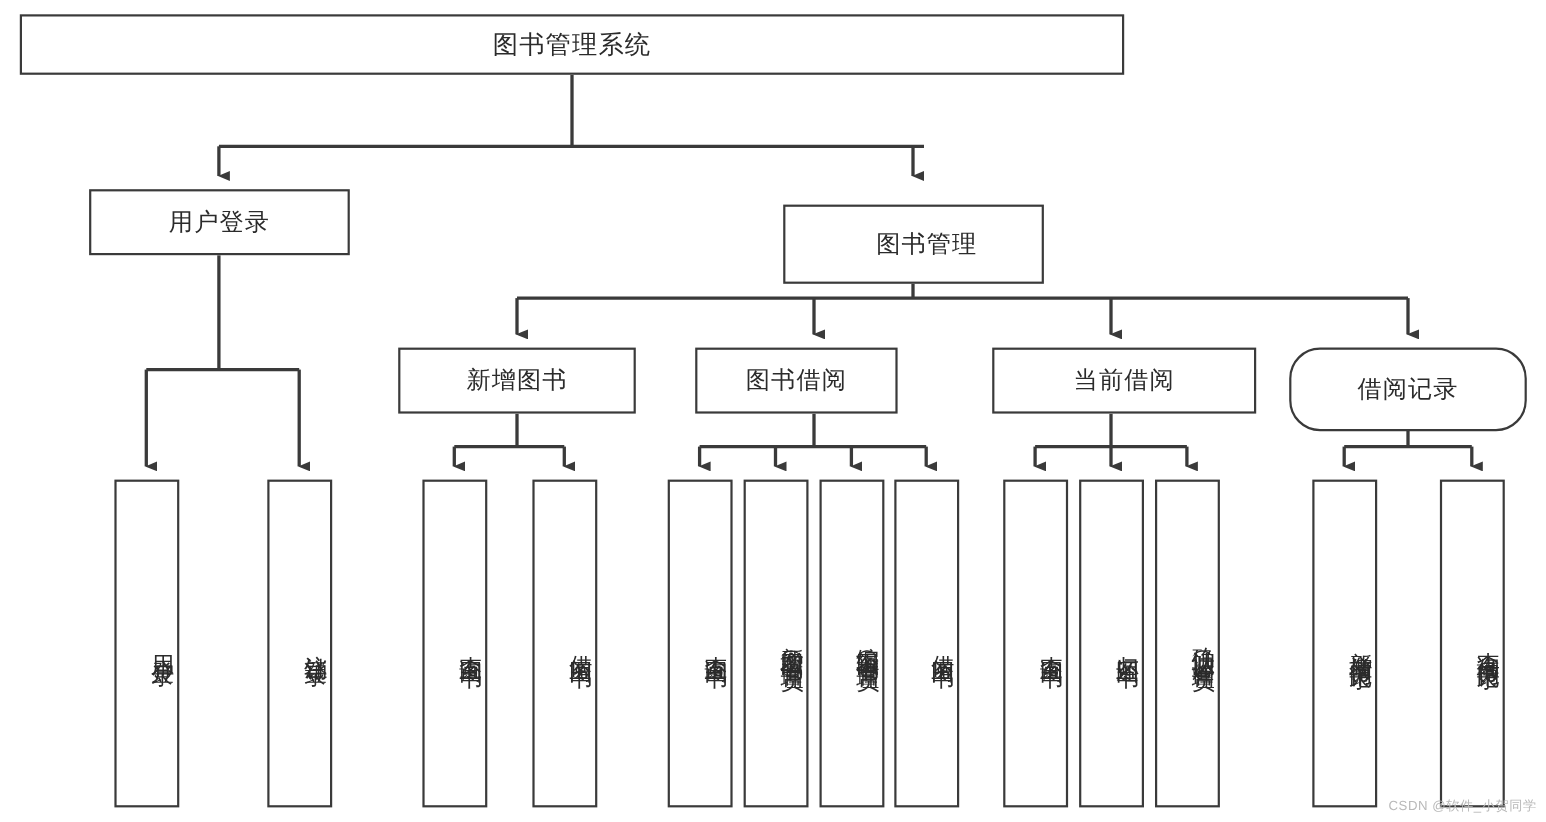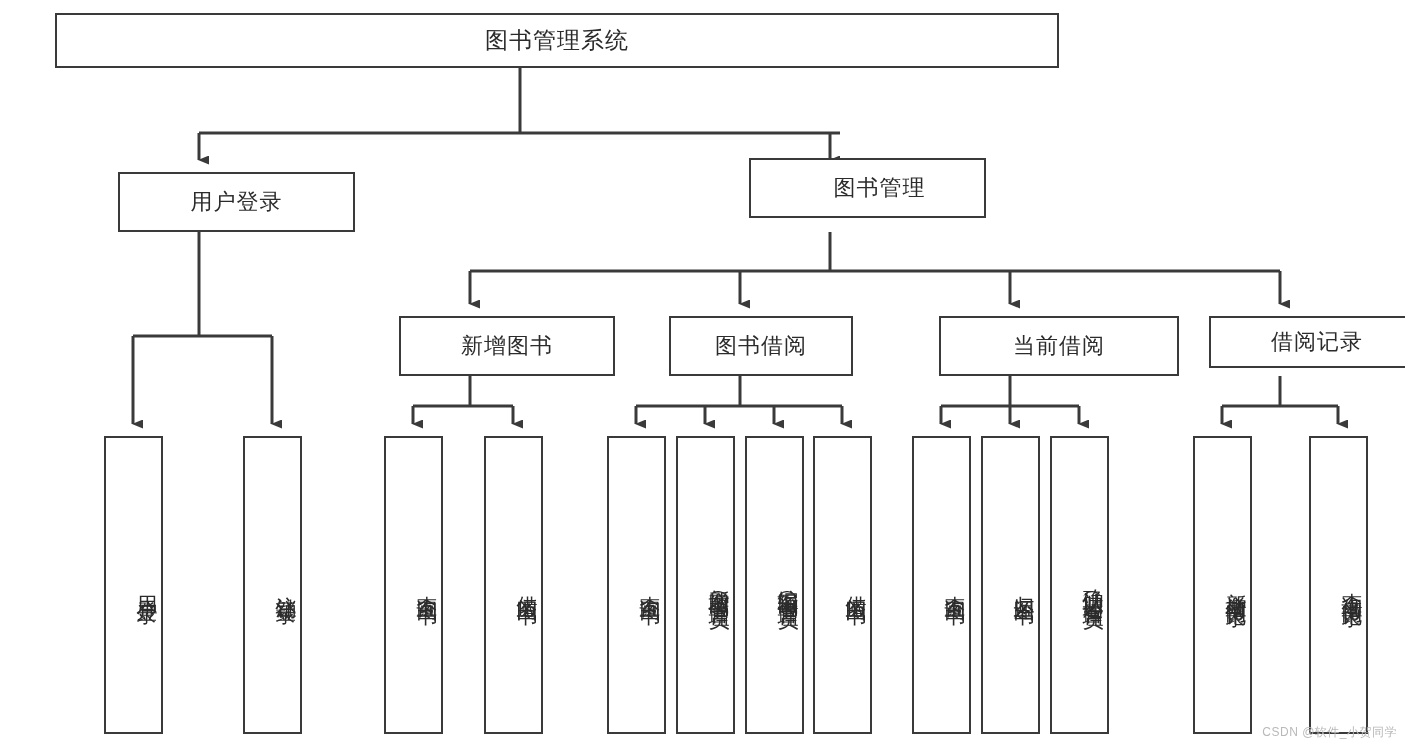--- a/index.html
+++ b/index.html
@@ -32,21 +32,20 @@
     border: 2px solid #3a3a3a;
     display: flex;
     align-items: center;
     justify-content: center;
     color: #2b2b2b;
   }
   .node.horiz {
     font-size: 22px;
     letter-spacing: 1px;
     line-height: 1.1;
-    margin-left: 37px;
   }
   .node.vert {
     writing-mode: vertical-rl;
     text-orientation: upright;
     font-size: 21px;
     line-height: 1.35;
     letter-spacing: 3px;
     padding: 8px 0;
     align-items: flex-start;
     justify-content: center;
@@ -126,37 +125,37 @@
   </svg>
 
   <div class="node horiz" id="root-node" style="left:18px; top:13px; width:1004px; height:55px;">
     <span>图书管理系统</span>
   </div>
 
   <div class="node horiz" style="left:81px; top:172px; width:237px; height:60px;">
     <span>用户登录</span>
   </div>
 
-  <div class="node horiz" style="left:712px; top:158px; width:237px; height:60px;padding-left:24px;">
+  <div class="node horiz" style="left:712px; top:186px; width:237px; height:72px;padding-left:24px;">
     <span>图书管理</span>
   </div>
 
   <div class="node horiz" style="left:362px; top:316px; width:216px; height:60px;">
     <span>新增图书</span>
   </div>
 
   <div class="node horiz" style="left:632px; top:316px; width:184px; height:60px;">
     <span>图书借阅</span>
   </div>
 
   <div class="node horiz" style="left:902px; top:316px; width:240px; height:60px;">
     <span>当前借阅</span>
   </div>
 
-  <div class="node horiz" style="left:1172px; top:316px; width:216px; height:52px;">
+  <div class="node horiz" style="left:1172px; top:316px; width:216px; height:76px;border-radius:28px;">
     <span>借阅记录</span>
   </div>
 
   <div class="node vert" style="left:104px; top:436px; width:59px; height:298px;">
     <span class="vtext">用户登录</span>
   </div>
   <div class="node vert" style="left:243px; top:436px; width:59px; height:298px;">
     <span class="vtext">注销登录</span>
   </div>
 

